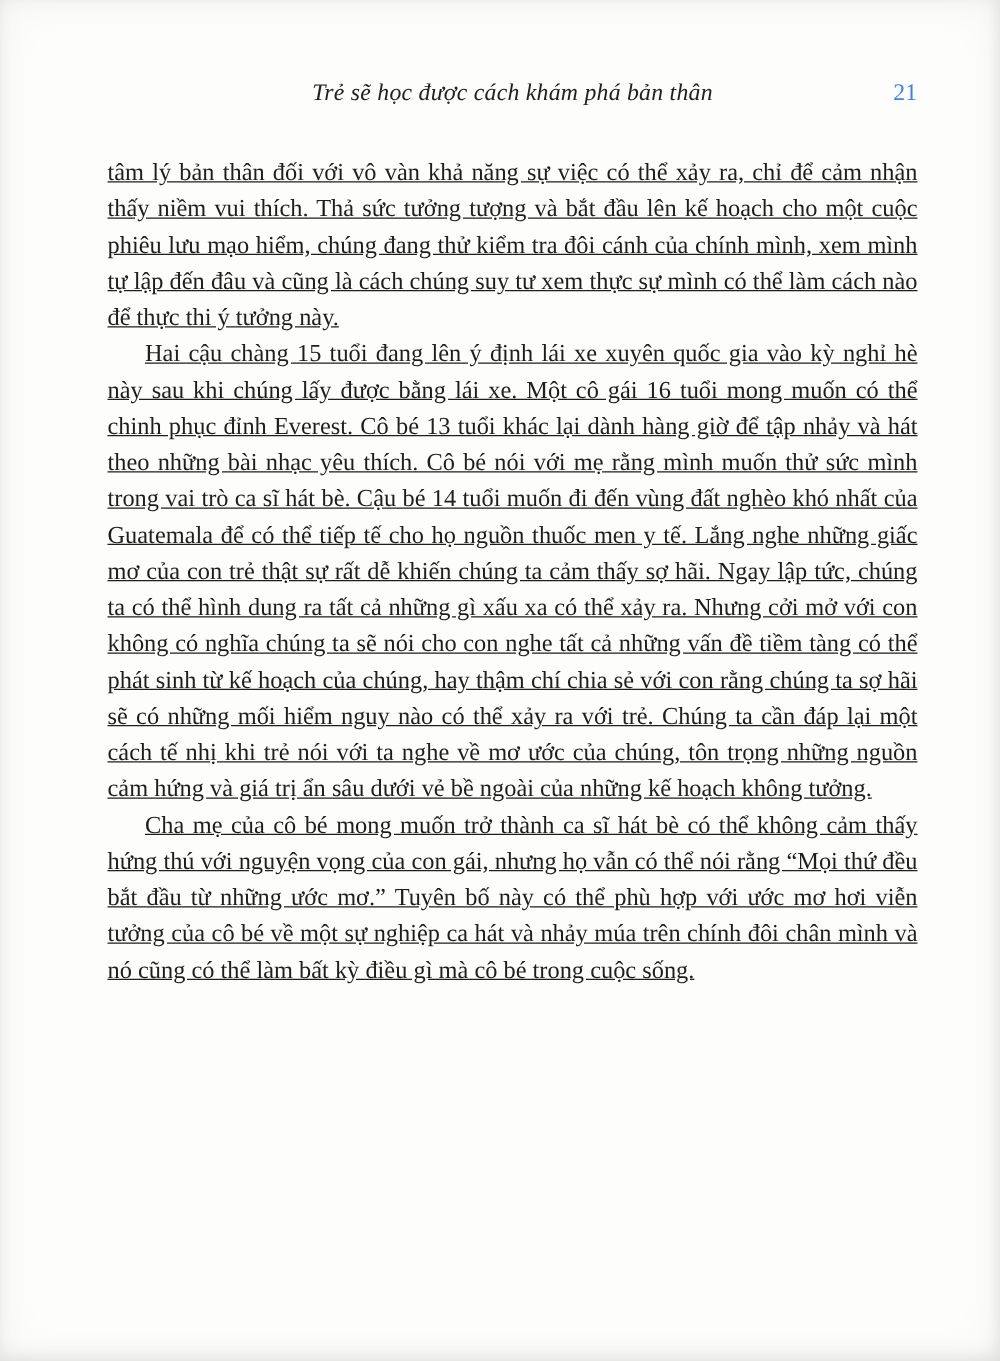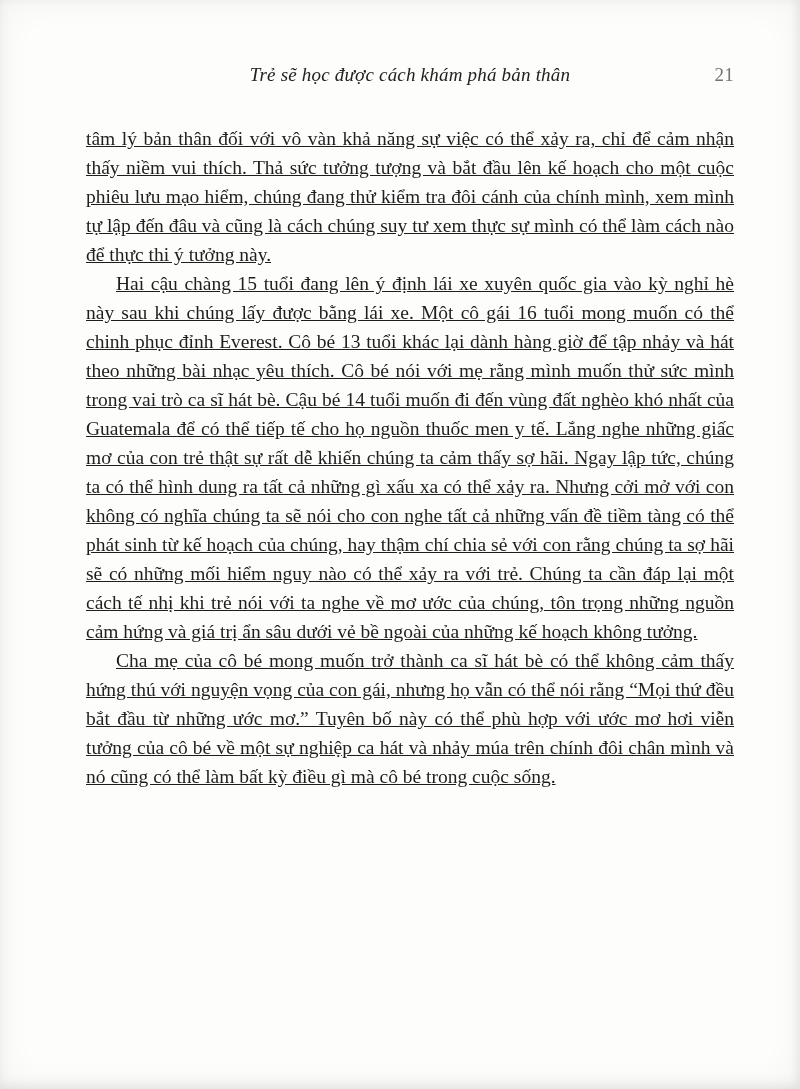--- a/index.html
+++ b/index.html
@@ -35,21 +35,21 @@
     margin-bottom: 36px;
     height: 26px;
     line-height: 26px;
   }
   .running-header .page-number {
     position: absolute;
     right: 0;
     top: 0;
     font-style: normal;
     font-size: 19px;
-    color: #737373;
+    color: #3b82f6;
   }
   .body-text {
     font-size: 19.5px;
     line-height: 29px;
     text-align: justify;
     color: #1e1e1e;
   }
   .body-text p {
     margin: 0;
     padding: 0;

